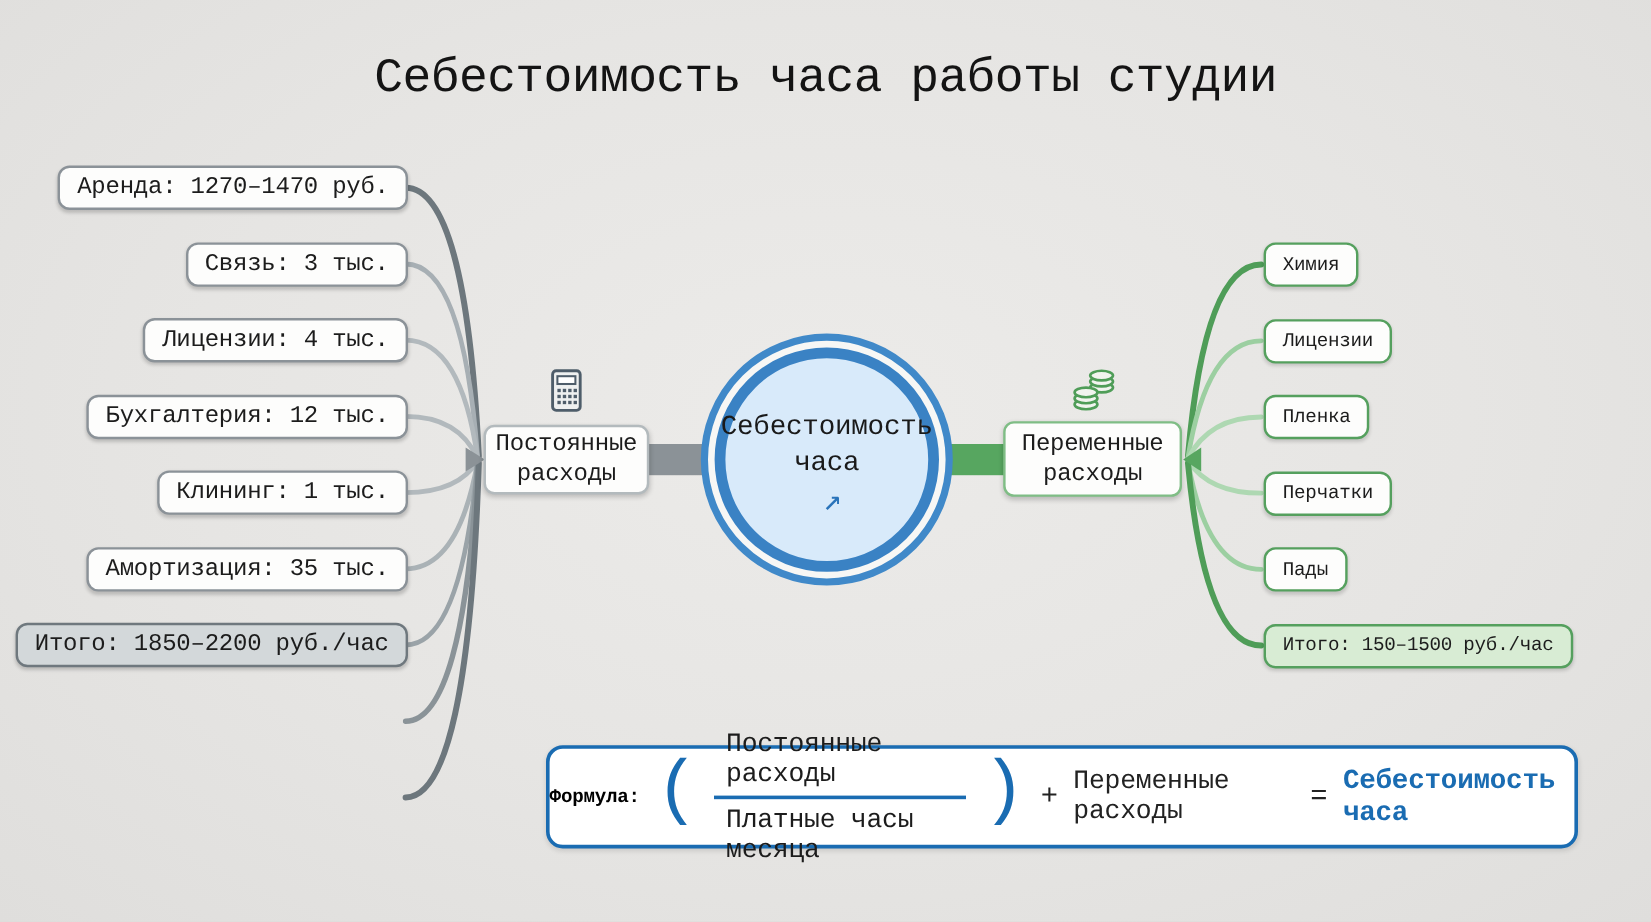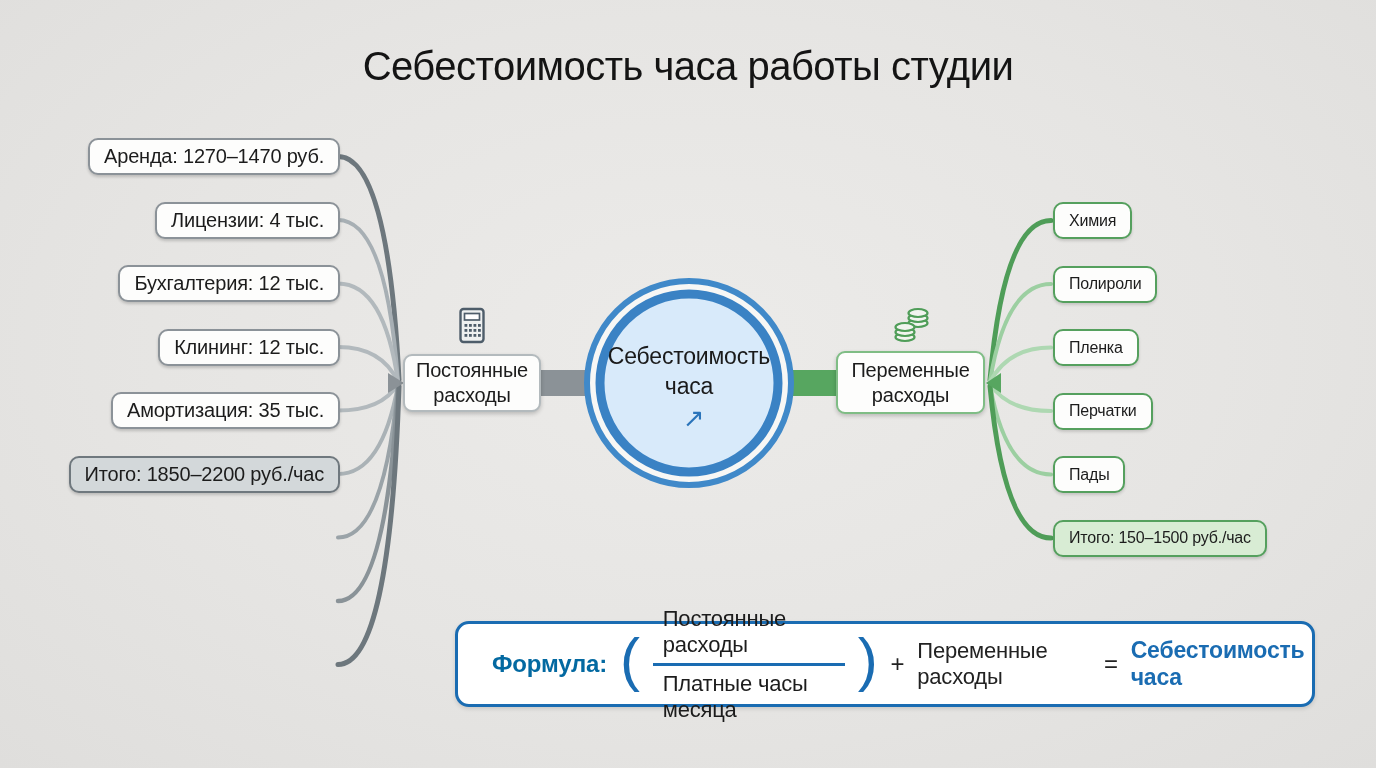--- a/index.html
+++ b/index.html
@@ -1,20 +1,20 @@
 <!DOCTYPE html>
 <html><head>
 <meta charset="utf-8">
 <style>
   html,body{margin:0;padding:0;background:#dedddb;}
   *{box-sizing:border-box;}
   .canvas{
     position:relative;width:1376px;height:768px;margin:0 auto;overflow:hidden;
     background:radial-gradient(ellipse at 50% 45%, #ecebe9 0%, #e6e5e3 55%, #dfdedc 100%);
-    font-family:Liberation Sans, sans-serif;color:#1c1c1c;letter-spacing:-0.2px;
+    font-family:Liberation Mono, monospace;color:#1c1c1c;letter-spacing:-0.2px;
   }
   .title{
     position:absolute;top:44px;left:0;width:100%;text-align:center;
     font-size:40px;font-weight:400;color:#141414;letter-spacing:-0.5px;
   }
   svg.links{position:absolute;inset:0;z-index:1;}
   .col{position:absolute;display:flex;flex-direction:column;gap:26.5px;z-index:2;}
   .col.left{left:40px;top:138px;width:300px;align-items:flex-end;text-align:center;}
   .col.right{left:1053px;top:202px;align-items:flex-start;}
   .item{
@@ -42,21 +42,21 @@
     display:flex;align-items:center;justify-content:center;flex-wrap:wrap;
     text-align:center;font-size:23px;line-height:1.3;color:#1a1a1a;
   }
   .center-label .arrow{color:#2a74ba;font-size:26px;margin-left:9px;font-weight:400;}
   .formula{
     position:absolute;left:455px;top:621px;width:860px;height:86px;z-index:2;
     background:#ffffff;border:3px solid #1a6cb2;border-radius:14px;
     display:flex;align-items:center;justify-content:center;gap:13px;
     box-shadow:0 2px 4px rgba(0,0,0,.12);
   }
-  .formula .flabel{color:#0369a1;font-weight:700;font-size:24px;margin-left:34px;}
+  .formula .flabel{color:#000000;font-weight:700;font-size:16px;}
   .formula .paren{color:#1a6cb2;font-size:60px;font-weight:400;line-height:0;padding-bottom:8px;}
   .frac{display:flex;flex-direction:column;align-items:center;font-size:22px;}
   .frac .num{padding:0 10px 5px;border-bottom:3px solid #1a6cb2;}
   .frac .den{padding:5px 10px 0;}
   .formula .op{font-size:24px;color:#222;}
   .formula .term{font-size:22px;color:#222;}
   .formula .result{font-size:23px;color:#1a6cb2;font-weight:700;}
 </style>
 </head>
 <body>
@@ -88,30 +88,31 @@
 
     <rect x="540" y="370" width="70" height="26" fill="#8b9297"></rect>
     <rect x="768" y="370" width="70" height="26" fill="#57a660"></rect>
 
     <circle cx="689" cy="383" r="102" fill="#f7f7f5" stroke="#4089c9" stroke-width="6"></circle>
     <circle cx="689" cy="383" r="89" fill="#d8eafa" stroke="#3a82c4" stroke-width="9"></circle>
   </svg>
 
   <div class="col left">
     <div class="item">Аренда: 1270–1470 руб.</div>
+    <div class="item">Связь: 3 тыс.</div>
     <div class="item">Лицензии: 4 тыс.</div>
     <div class="item">Бухгалтерия: 12 тыс.</div>
-    <div class="item">Клининг: 12 тыс.</div>
+    <div class="item">Клининг: 1 тыс.</div>
     <div class="item">Амортизация: 35 тыс.</div>
     <div class="item gray-total">Итого: 1850–2200 руб./час</div>
   </div>
 
   <div class="col right">
     <div class="g-item">Химия</div>
-    <div class="g-item">Полироли</div>
+    <div class="g-item">Лицензии</div>
     <div class="g-item">Пленка</div>
     <div class="g-item">Перчатки</div>
     <div class="g-item">Пады</div>
     <div class="g-item green-total">Итого: 150–1500 руб./час</div>
   </div>
 
   <div class="icon" style="left:455px;top:306px;">
     <svg width="34" height="40" viewBox="0 0 34 40">
       <rect x="5.5" y="3" width="23" height="33" rx="3" fill="#eef0f0" stroke="#4e5d6a" stroke-width="2.4"></rect>
       <rect x="9.5" y="7.5" width="15" height="6.5" fill="#ffffff" stroke="#4e5d6a" stroke-width="1.7"></rect>

